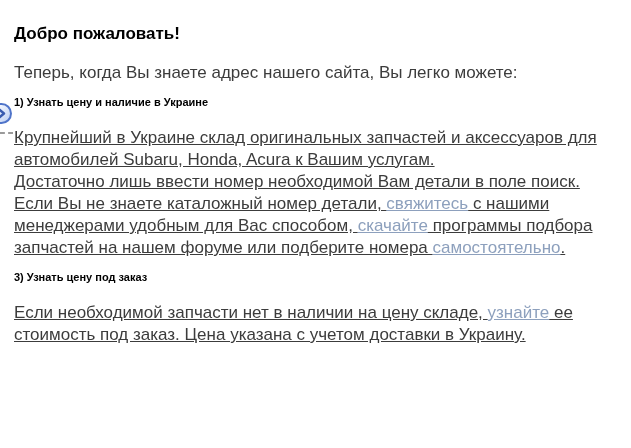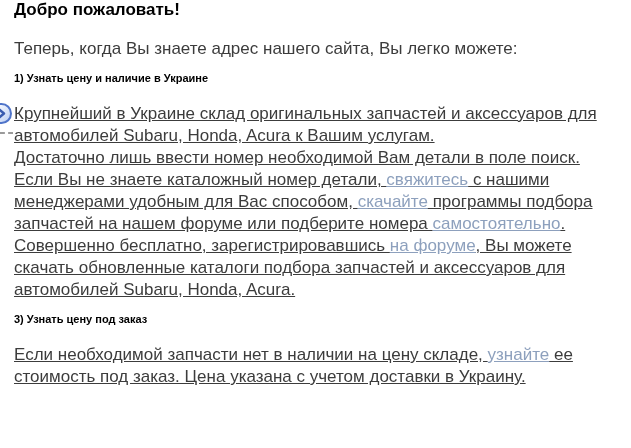--- a/index.html
+++ b/index.html
@@ -14,21 +14,21 @@
   *{box-sizing:border-box;}
   html,body{margin:0;padding:0;}
   body{
     width:631px;height:448px;
     background:var(--bg);
     overflow:hidden;
     position:relative;
     font-family:"Liberation Sans", sans-serif;
   }
   .content{
-    padding:0 17px 0 14px;
+    padding:24px 17px 0 14px;
   }
   h1{
     font-size:17px;line-height:20px;
     font-weight:bold;color:var(--heading);
     margin:0 0 18px 0;
   }
   h2{
     font-size:11px;line-height:17px;
     font-weight:bold;color:var(--heading);
     margin:10px 0 16px 0;
@@ -82,21 +82,20 @@
       <section>
         <h2>1) Узнать цену и наличие в Украине</h2>
         <p>
           <span class="line"><span>Крупнейший в Украине склад оригинальных запчастей и аксессуаров для автомобилей Subaru, Honda, Acura к Вашим услугам.</span></span>
           <span class="line"><span>Достаточно лишь ввести номер необходимой Вам детали в поле поиск.</span></span>
           <span class="line"><span>Если Вы не знаете каталожный номер детали, </span><a class="txt-link" href="#">свяжитесь</a><span> с нашими менеджерами удобным для Вас способом, </span><a class="txt-link" href="#">скачайте</a><span> программы подбора запчастей на нашем форуме или подберите номера </span><a class="txt-link" href="#">самостоятельно</a><span>.</span></span>
         </p>
       </section>
       <section>
         <p>
-          <span class="line"><span>Совершенно бесплатно, зарегистрировавшись </span><a class="txt-link" href="#">на форуме</a><span>, Вы можете скачать обновленные каталоги подбора запчастей и аксессуаров для автомобилей Subaru, Honda, Acura.</span></span>
         </p>
       </section>
       <section>
         <h2>3) Узнать цену под заказ</h2>
         <p>
           <span class="line"><span>Если необходимой запчасти нет в наличии на цену складе, </span><a class="txt-link" href="#">узнайте</a><span> ее стоимость под заказ. Цена указана с учетом доставки в Украину.</span></span>
         </p>
       </section>
     </div>
 </div>

